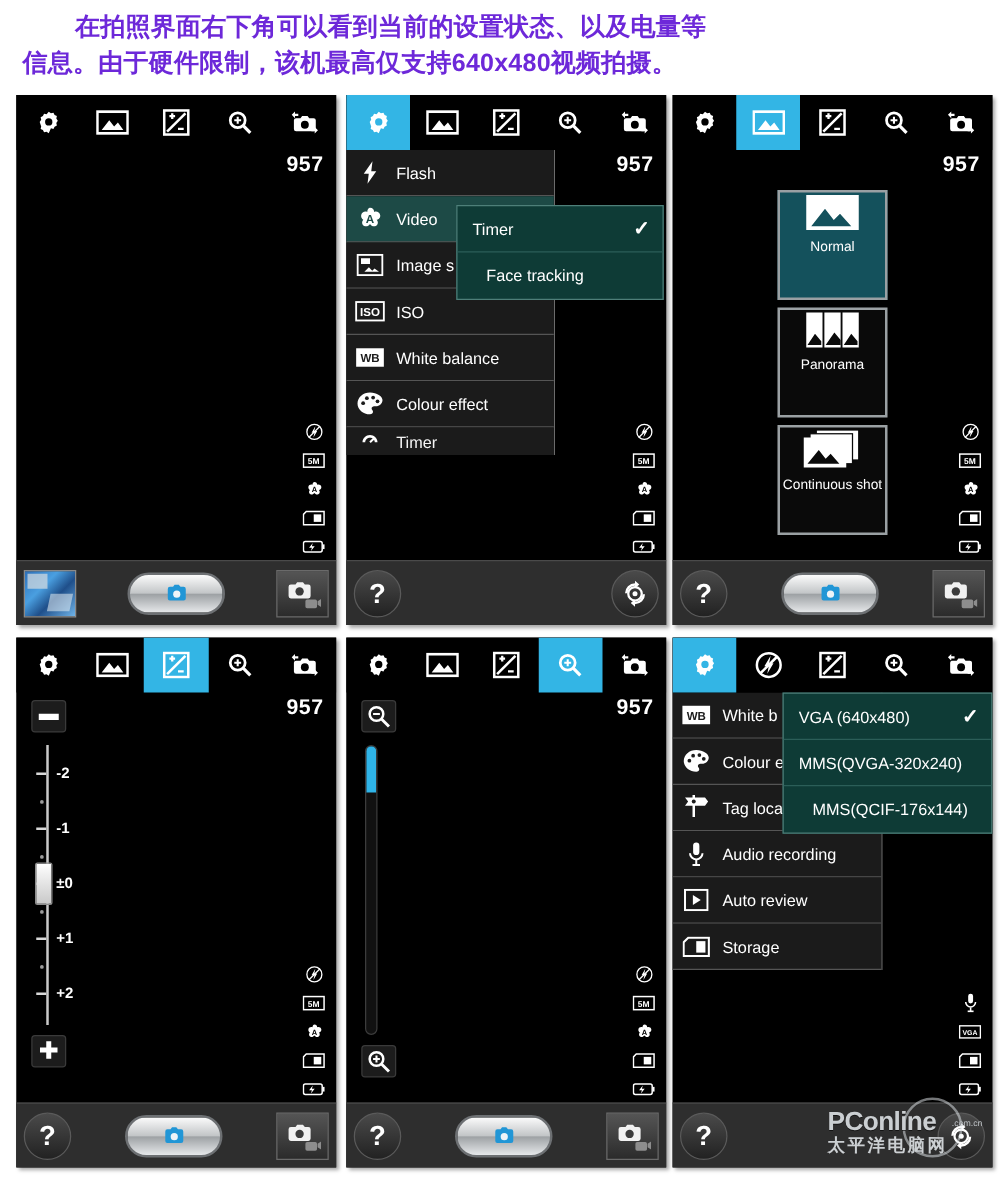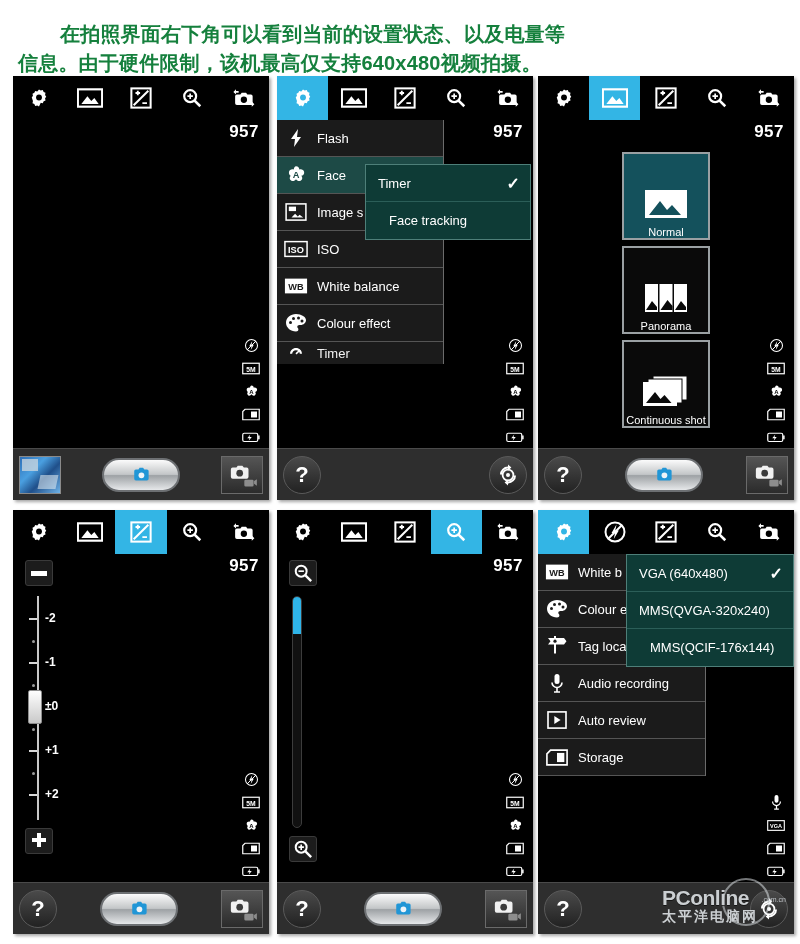--- a/index.html
+++ b/index.html
@@ -4,23 +4,23 @@
 <style>
   * { box-sizing: border-box; margin: 0; padding: 0; }
   html, body {
     width: 800px; height: 944px;
     background: #ffffff;
     font-family: "Liberation Sans", sans-serif;
     overflow: hidden;
   }
   .caption {
     width: 800px;
-    padding: 20px 14px 6px 14px;
+    padding: 8px 14px 6px 14px;
     text-align: center;
-    color: #15803d;
+    color: #6d28d9;
     font-size: 20px;
     line-height: 1.45;
     font-weight: 700;
     letter-spacing: .2px;
   }
   .caption .l1 { display:block; text-indent: 1.6em; text-align:left; padding-left:14px;}
   .caption .l2 { display:block; text-align:left; padding-left: 4px;}
 
   .grid {
     position: absolute;
@@ -177,21 +177,21 @@
   .modes {
     position: absolute; left: 50%; transform: translateX(-50%);
     top: 76px; width: 88px;
     display: flex; flex-direction: column; gap: 6px;
     z-index: 4;
   }
   .mode-tile {
     height: 88px;
     border: 2px solid #9aa0a3;
     background: #0a0a0a;
-    display: flex; flex-direction: column; align-items: center; justify-content: flex-end;
+    display: flex; flex-direction: column; align-items: center; justify-content: flex-start;
     gap: 6px;
   }
   .mode-tile.sel { background: #14515c; }
   .mode-tile .mt-label { color: #fff; font-size: 11px; }
 
   
   .ev-wrap { position: absolute; left: 8px; top: 50px; z-index: 4; width: 74px; }
   .sq-btn {
     width: 28px; height: 26px;
     background: #1c1c1c; border: 1px solid #3a3a3a; border-radius: 3px;
@@ -414,21 +414,21 @@
           </span>
         <span class="mi-label">Flash</span>
       </div>
       <div class="menu-item sel">
         <span class="mi-icon">
             <svg width="22" height="22" viewBox="0 0 20 20">
               <path fill="#fff" d="M10 2c2 0 3 1.4 3 3 1.8-.8 4 .2 4.4 2.2.4 2-1.2 3.3-2.6 3.5 1.4 1.4 1.2 3.6-.6 4.5-1.7.9-3.3-.2-4.2-1.4-.9 1.2-2.5 2.3-4.2 1.4-1.8-.9-2-3.1-.6-4.5C4.8 10.5 3.2 9.2 3.6 7.2 4 5.2 6.2 4.2 8 5c0-1.6 1-3 2-3z"></path>
               <text x="10" y="13" font-family="Liberation Sans" font-size="8.5" font-weight="700" fill="#1d4a46" text-anchor="middle">A</text>
             </svg>
           </span>
-        <span class="mi-label">Face</span>
+        <span class="mi-label">Video</span>
       </div>
       <div class="menu-item">
         <span class="mi-icon">
             <svg width="22" height="18" viewBox="0 0 24 20">
               <rect x="1" y="1" width="22" height="18" fill="none" stroke="#fff" stroke-width="1.7"></rect>
               <path fill="#fff" d="M4 4h8v5H4z"></path>
               <path fill="#fff" d="M7 16l4-4 3 3 2-2 4 3z"></path>
             </svg>
           </span>
         <span class="mi-label">Image s</span>

